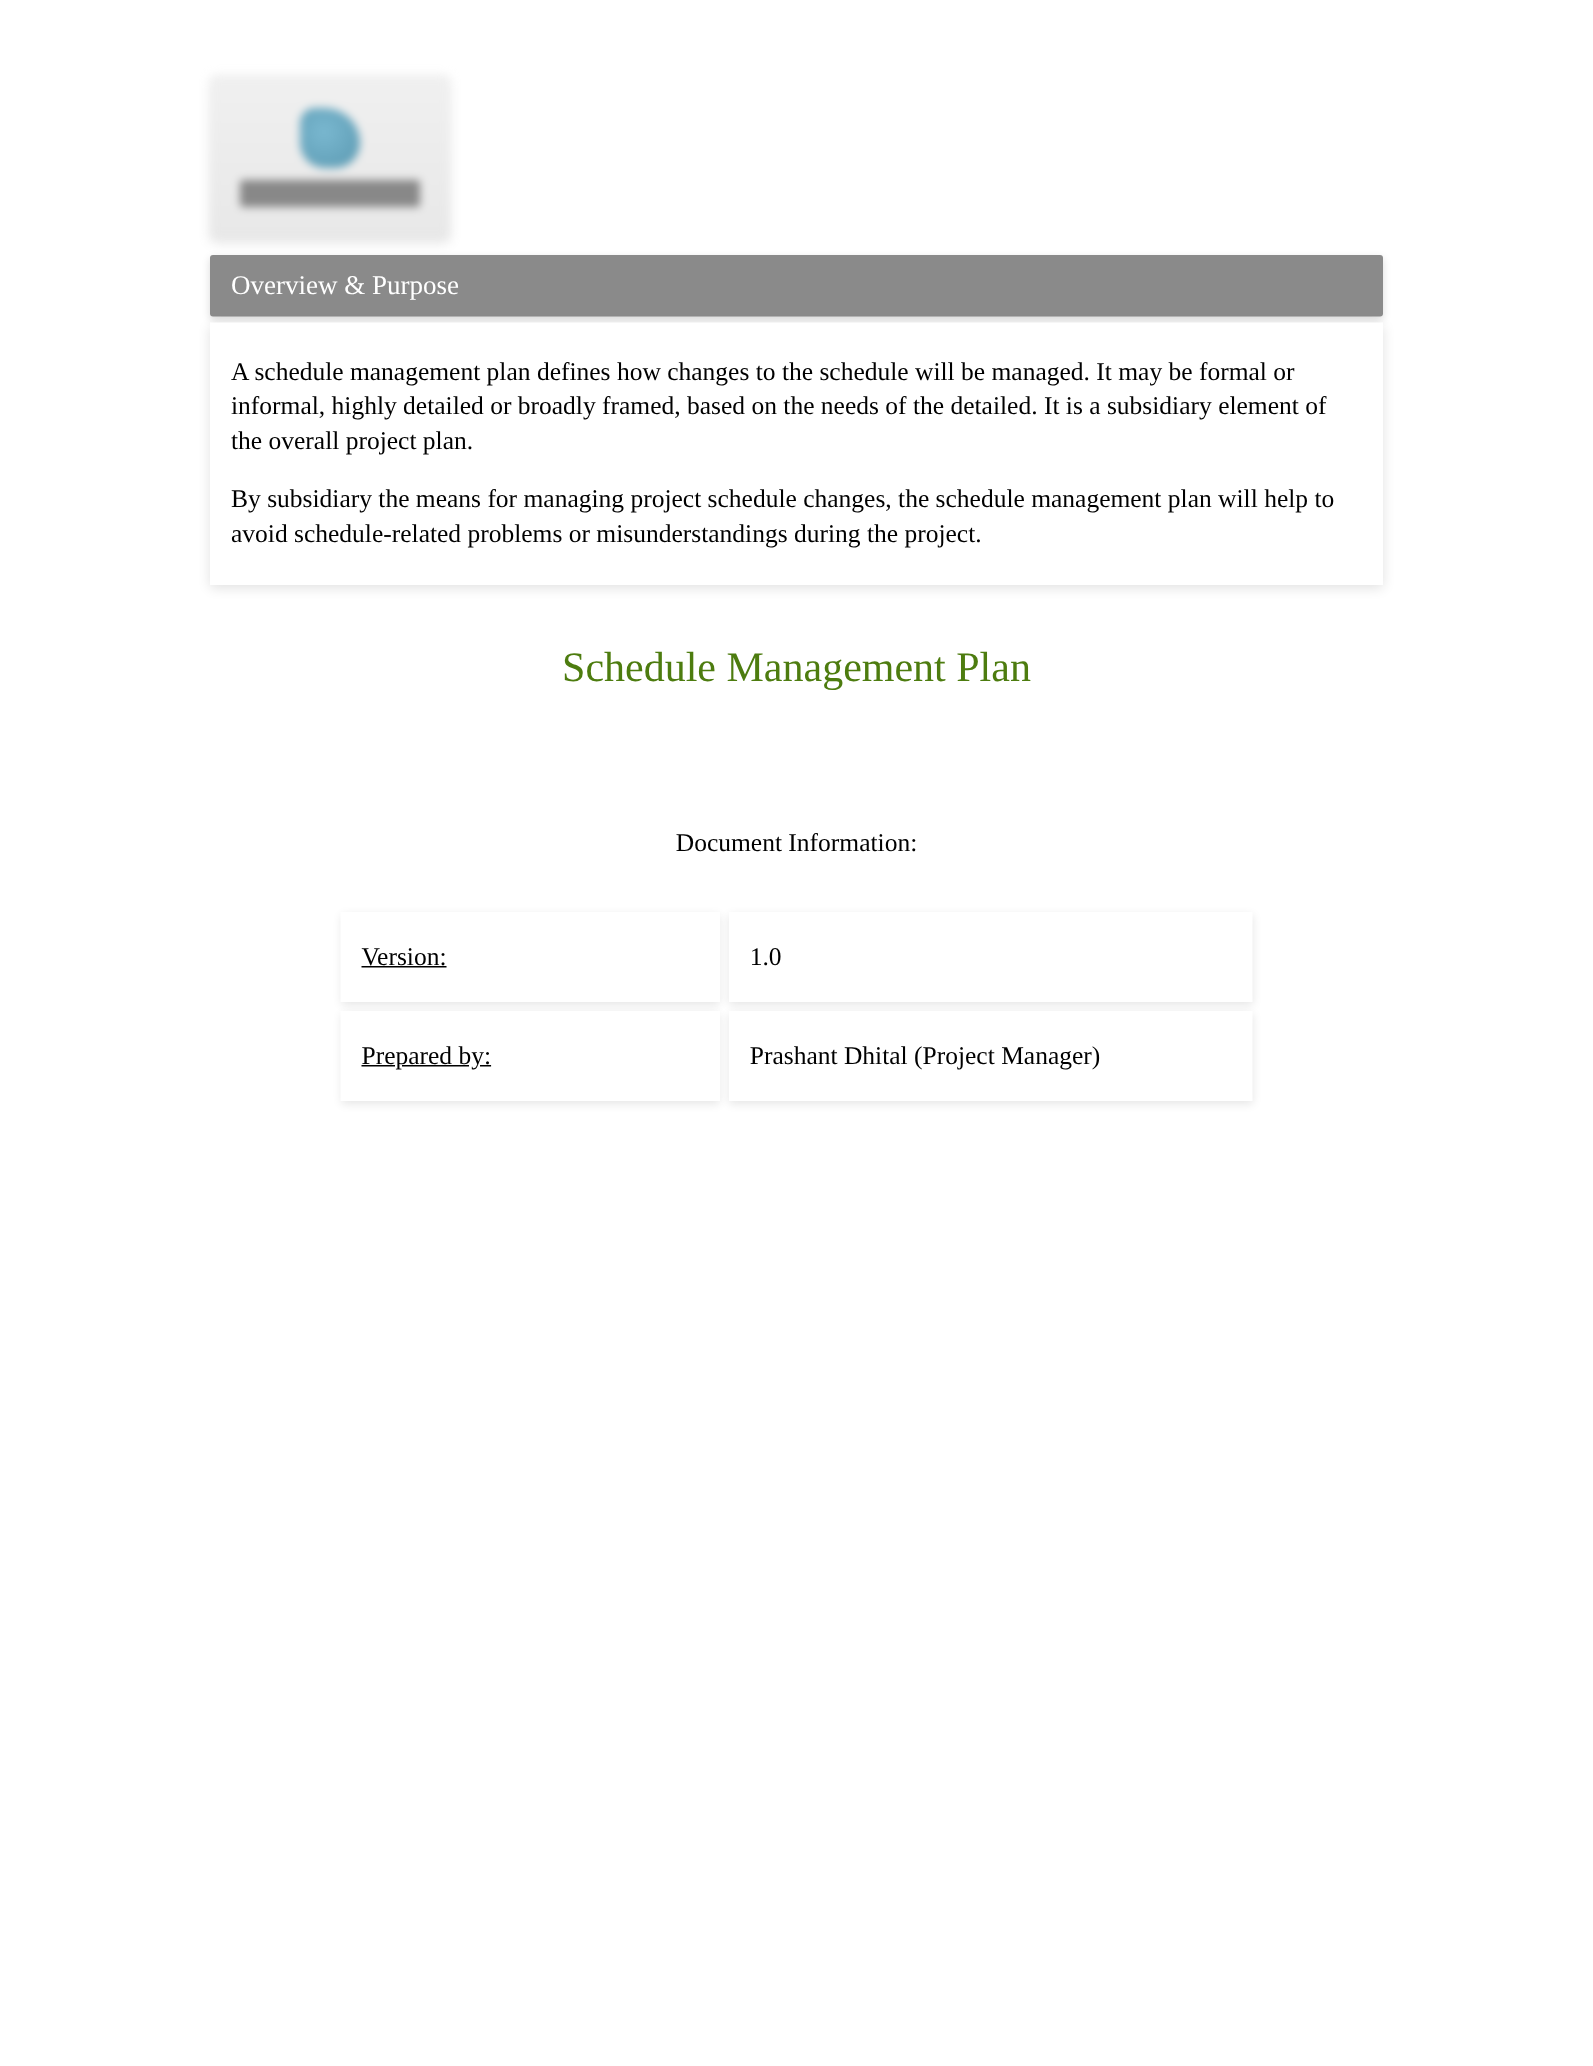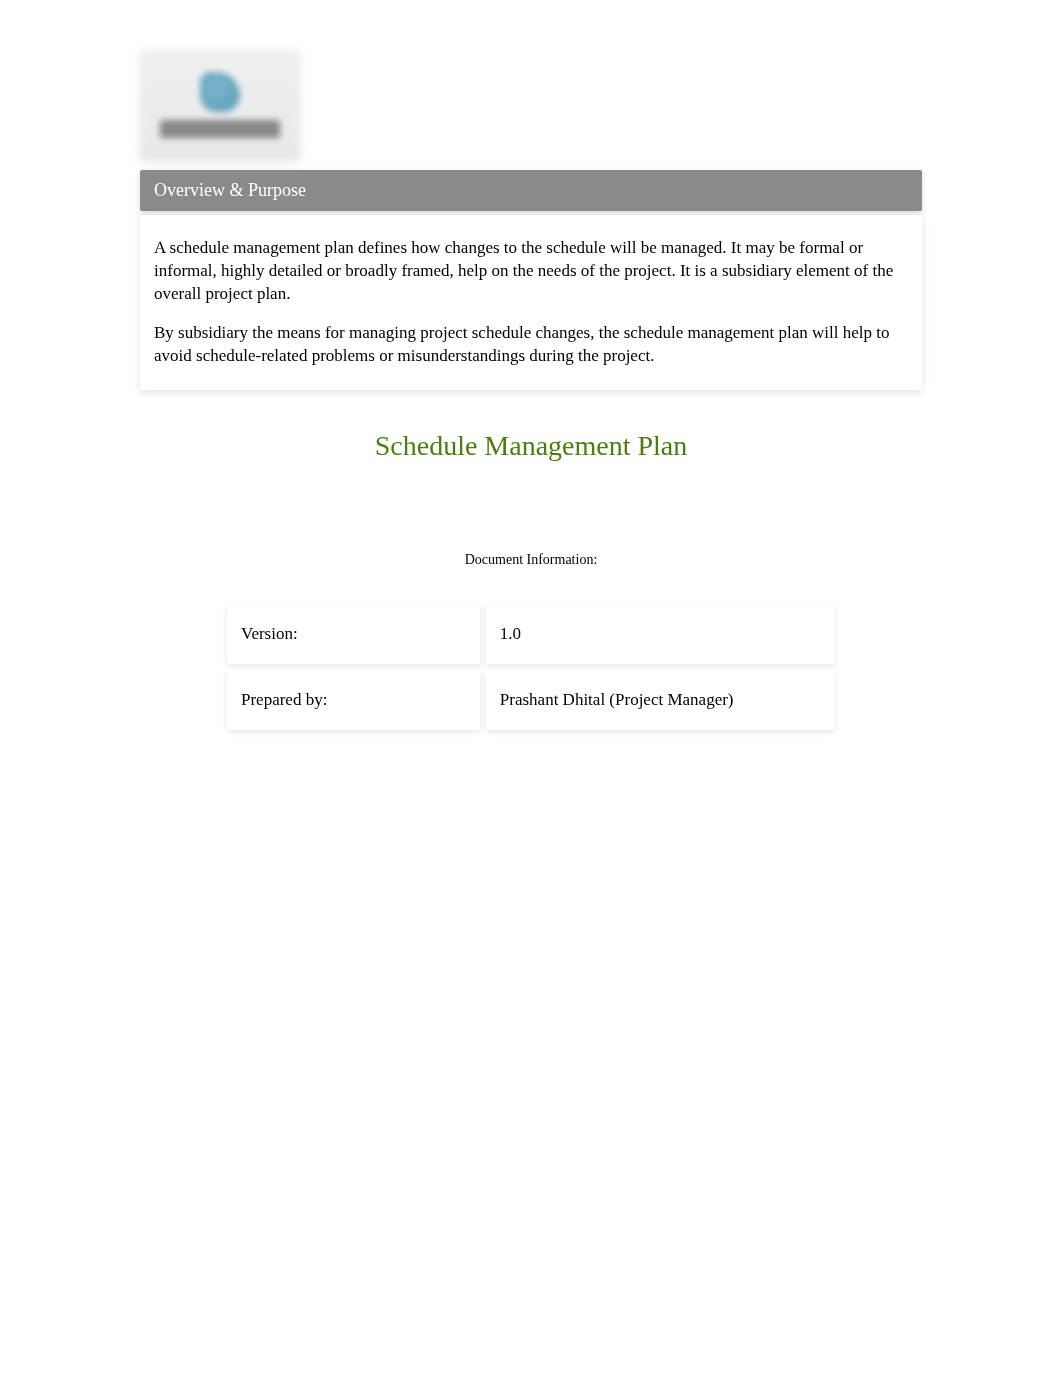--- a/index.html
+++ b/index.html
@@ -70,57 +70,58 @@
     .doc-title {
       text-align: center;
       font-size: 28px;
       font-weight: normal;
       color: #4d7c0f;
       margin-top: 30px;
       margin-bottom: 90px;
     }
     .doc-info-label {
       text-align: center;
-      font-size: 14px;
+      font-size: 17px;
       color: #000000;
       margin-bottom: 30px;
     }
     .info-table {
       width: 620px;
       margin: 0 auto;
       border-collapse: separate;
       border-spacing: 6px;
     }
     .info-table td {
       background: #ffffff;
       padding: 20px 14px;
       font-size: 17px;
       box-shadow: 0 2px 6px rgba(0,0,0,0.1);
     }
     .info-table td:first-child {
       width: 42%;
+      text-decoration: underline;
     }
     .info-table td:last-child {
       width: 58%;
     }
   </style>
 </head>
 <body>
 
 <div class="page-container">
 
   <div class="logo-box">
     <div class="logo-icon"></div>
     <div class="logo-text"></div>
   </div>
 
   <div class="section-header">Overview &amp; Purpose</div>
 
   <div class="section-body">
-    <p>A schedule management plan defines how changes to the schedule will be managed. It may be formal or informal, highly detailed or broadly framed, help on the needs of the project. It is a subsidiary element of the overall project plan.</p>
+    <p>A schedule management plan defines how changes to the schedule will be managed. It may be formal or informal, highly detailed or broadly framed, based on the needs of the detailed. It is a subsidiary element of the overall project plan.</p>
     <p>By subsidiary the means for managing project schedule changes, the schedule management plan will help to avoid schedule-related problems or misunderstandings during the project.</p>
   </div>
 
   <h1 class="doc-title">Schedule Management Plan</h1>
 
   <div class="doc-info-label">Document Information:</div>
 
   <table class="info-table">
     <tbody>
       <tr>

